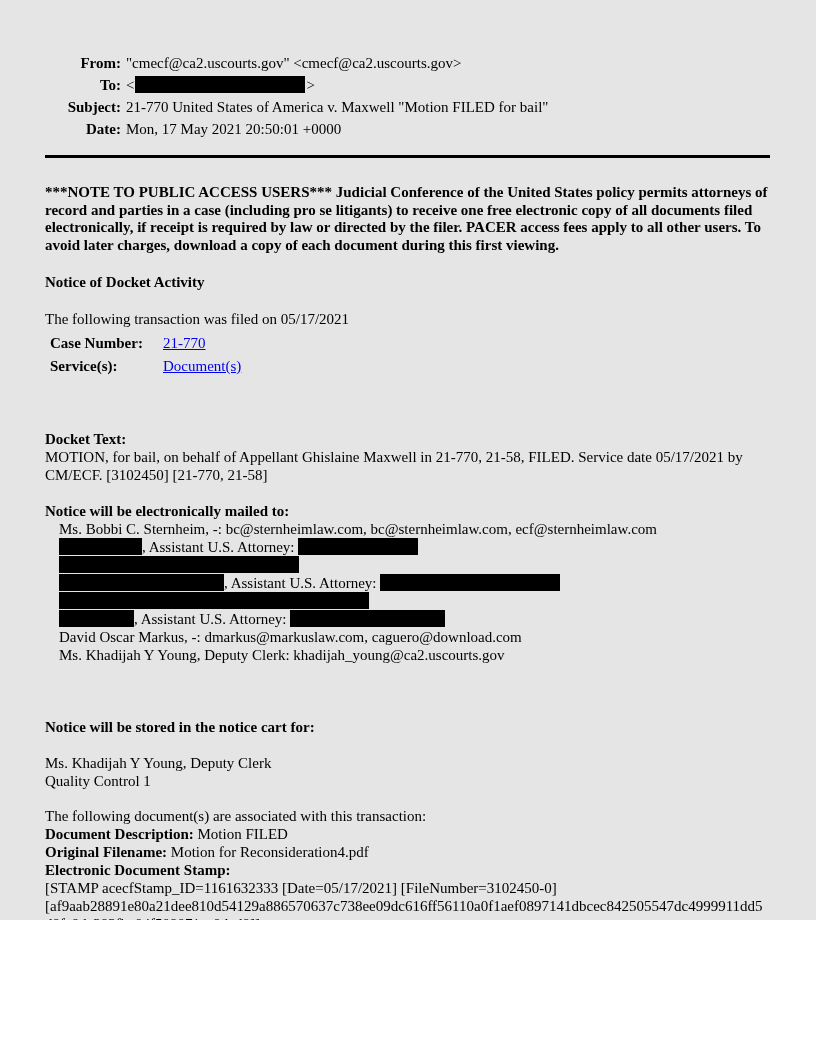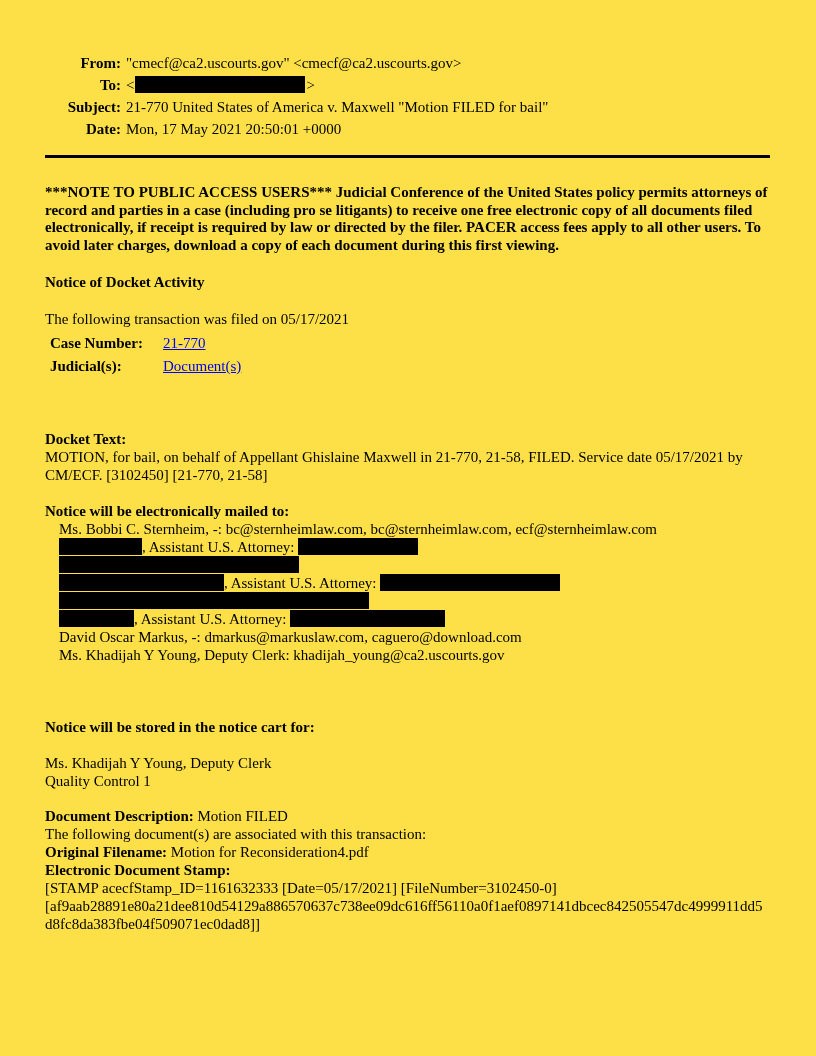--- a/index.html
+++ b/index.html
@@ -2,21 +2,21 @@
 <html><head>
 <meta charset="utf-8">
 <style>
   html,body{margin:0;padding:0;}
   body{
     width:816px;height:1056px;background:#ffffff;
     font-family:"Liberation Serif","DejaVu Serif",serif;
     font-size:15px;color:#000;
     -webkit-font-smoothing:antialiased;
   }
-  .page{width:816px;height:1056px;overflow:hidden;background:#fde047;}
+  .page{width:816px;height:920px;overflow:hidden;background:#e5e5e5;}
   .content{padding:52px 46px 0 45px;}
 
   
   .mail-header{display:grid;grid-template-columns:76px 1fr;column-gap:5px;}
   .mail-header .lbl{font-weight:bold;text-align:right;line-height:22px;white-space:nowrap;}
   .mail-header .val{line-height:22px;white-space:nowrap;}
 
   .redact{display:inline-block;background:#000;height:16px;vertical-align:text-bottom;}
   .to-redact{width:170px;height:17px;margin:0 1px;}
 
@@ -76,21 +76,21 @@
     <div class="docket-activity">Notice of Docket Activity</div>
 
     <div class="transaction">The following transaction was filed on 05/17/2021</div>
 
     <div class="case-table">
       <div class="case-row">
         <span class="c-lbl">Case Number:</span>
         <a href="#" class="doc-link">21-770</a>
       </div>
       <div class="case-row">
-        <span class="c-lbl">Judicial(s):</span>
+        <span class="c-lbl">Service(s):</span>
         <a href="#" class="doc-link">Document(s)</a>
       </div>
     </div>
 
     <div class="docket-text">
       <div class="hd">Docket Text:</div>
       <div>MOTION, for bail, on behalf of Appellant Ghislaine Maxwell in 21-770, 21-58, FILED. Service date 05/17/2021 by CM/ECF. [3102450] [21-770, 21-58]</div>
     </div>
 
     <div class="mailed-hd">Notice will be electronically mailed to:</div>
@@ -113,22 +113,22 @@
     </div>
 
     <div class="cart-hd">Notice will be stored in the notice cart for:</div>
 
     <div class="cart-names">
       <div>Ms. Khadijah Y Young, Deputy Clerk</div>
       <div>Quality Control 1</div>
     </div>
 
     <div class="docs">
+      <div>The following document(s) are associated with this transaction:</div>
       <div><span class="b">Document Description:</span> <span>Motion FILED</span></div>
-      <div>The following document(s) are associated with this transaction:</div>
       <div><span class="b">Original Filename:</span> <span>Motion for Reconsideration4.pdf</span></div>
       <div class="b">Electronic Document Stamp:</div>
       <div class="stamp-line">[STAMP acecfStamp_ID=1161632333 [Date=05/17/2021] [FileNumber=3102450-0]</div>
       <div class="stamp-line">[af9aab28891e80a21dee810d54129a886570637c738ee09dc616ff56110a0f1aef0897141dbcec842505547dc4999911dd5d8fc8da383fbe04f509071ec0dad8]]</div>
     </div>
 
   </div>
 </div>
 
 </body></html>

